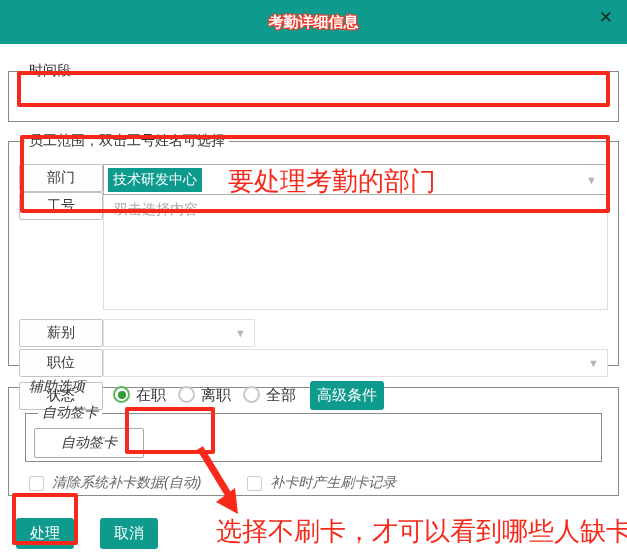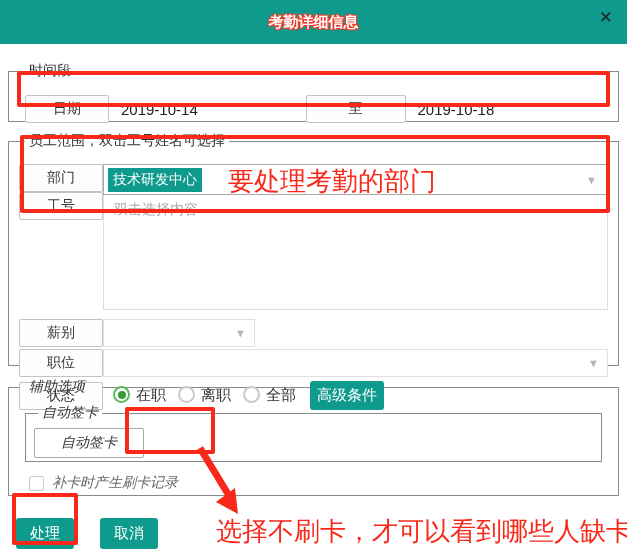--- a/index.html
+++ b/index.html
@@ -85,26 +85,20 @@
 
 <div class="stage">
 
   <div class="titlebar">
     <span class="title">考勤详细信息</span>
     <span class="close-x">✕</span>
   </div>
 
   <fieldset class="fs-time">
     <legend>时间段</legend>
-    <div class="time-row">
-      <div class="label-cell">日期</div>
-      <div class="time-val">2019-10-14</div>
-      <div class="label-cell to-cell">至</div>
-      <div class="time-val">2019-10-18</div>
-    </div>
   </fieldset>
 
   <fieldset class="fs-emp">
     <legend>员工范围，双击工号姓名可选择</legend>
 
     <div class="emp-grid">
       <div class="emp-labels">
         <div class="label-cell">部门</div>
         <div class="label-cell">工号</div>
       </div>
@@ -155,20 +149,24 @@
     <fieldset class="fs-auto">
       <legend>自动签卡</legend>
       <div class="auto-row">
         <div class="auto-btn">自动签卡</div>
       </div>
     </fieldset>
 
     <div class="check-row">
       <span class="check-item">
         <span class="cbox"></span>
+        <span>清除系统补卡数据(自动)</span>
+      </span>
+      <span class="check-item">
+        <span class="cbox"></span>
         <span>补卡时产生刷卡记录</span>
       </span>
     </div>
   </fieldset>
 
   <div class="footer">
     <button class="btn-teal">处理</button>
     <button class="btn-teal">取消</button>
   </div>
 

